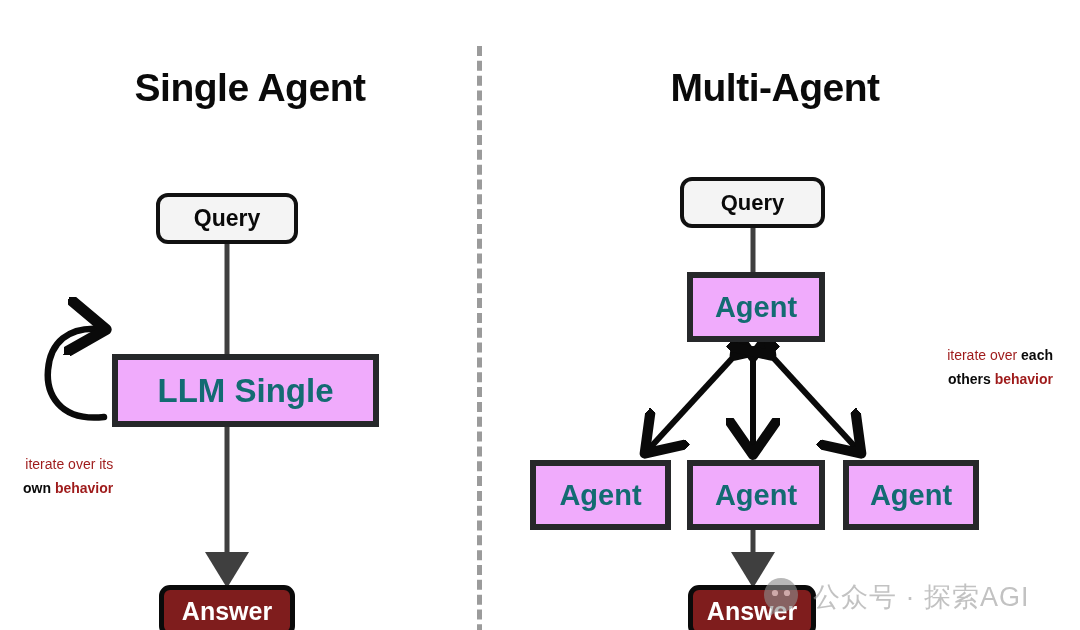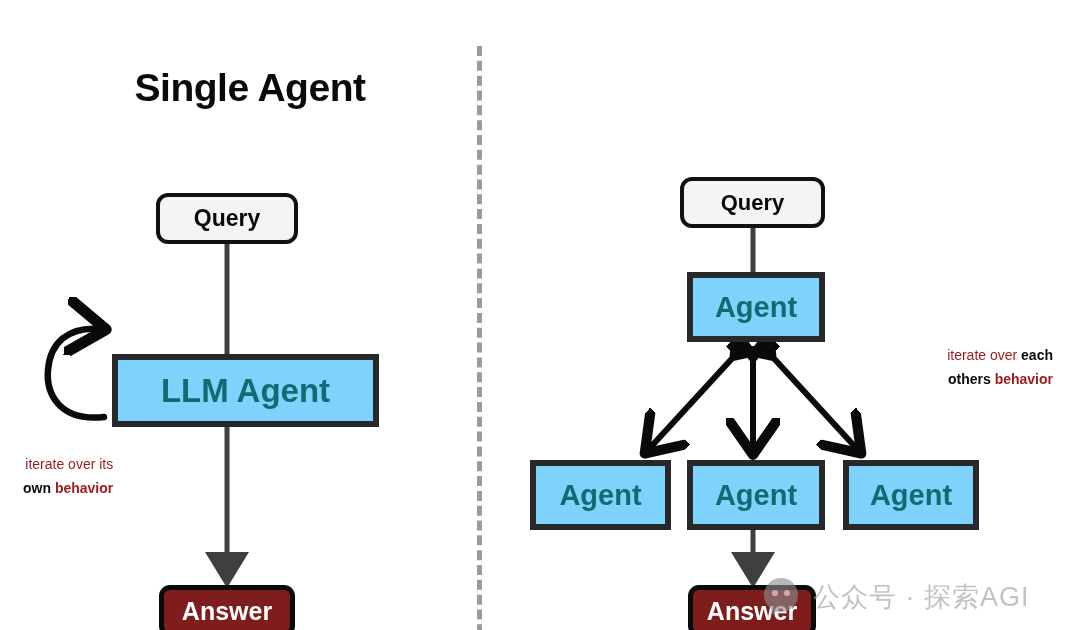--- a/index.html
+++ b/index.html
@@ -52,21 +52,21 @@
     white-space: nowrap;
   }
   .node-query {
     background: #f4f4f4;
     border: 4px solid #111111;
     border-radius: 12px;
     color: #0a0a0a;
     font-weight: bold;
   }
   .node-agent {
-    background: #7dd3fc;
+    background: #f0abfc;
     border: 6px solid #26282a;
     color: #136b72;
     font-weight: bold;
   }
   .node-answer {
     background: #7f1d1d;
     border: 5px solid #0a0a0a;
     border-radius: 11px;
     color: #ffffff;
     font-weight: bold;
@@ -131,20 +131,21 @@
     letter-spacing: 1px;
   }
 </style>
 </head>
 <body>
 
 <div id="canvas">
 
   <div class="panel-title" id="title-single">Single Agent</div>
 
+  <div class="panel-title" id="title-multi">Multi-Agent</div>
 
   <div id="divider"></div>
 
   <svg class="edges" viewBox="0 0 1080 630" xmlns="http://www.w3.org/2000/svg">
     <defs>
       <marker id="tri-gray" markerWidth="10" markerHeight="10" refX="3.2" refY="5" orient="auto" markerUnits="strokeWidth">
         <path d="M0,0.6 L0,9.4 L7.2,5 z" fill="#3f3f3f"></path>
       </marker>
       <marker id="vee-black" markerWidth="9" markerHeight="9" refX="5.4" refY="4.5" orient="auto" markerUnits="strokeWidth">
         <path d="M0.6,0.6 L6.2,4.5 L0.6,8.4" fill="none" stroke="#0a0a0a" stroke-width="1.7" stroke-linecap="round" stroke-linejoin="round"></path>
@@ -163,21 +164,21 @@
 
     <line x1="753" y1="312" x2="753" y2="410" stroke="#0a0a0a" stroke-width="6" marker-start="url(#vee-black)" marker-end="url(#vee-black)"></line>
 
     <line x1="768" y1="312" x2="858" y2="410" stroke="#0a0a0a" stroke-width="6" marker-start="url(#vee-black)" marker-end="url(#vee-black)"></line>
 
     <line x1="753" y1="490" x2="753" y2="528" stroke="#3f3f3f" stroke-width="5" marker-end="url(#tri-gray)"></line>
   </svg>
 
   <div class="node node-query" id="query-left">Query</div>
 
-  <div class="node node-agent" id="llm-agent">LLM Agent</div>
+  <div class="node node-agent" id="llm-agent">LLM Single</div>
 
   <div class="node node-answer" id="answer-left">Answer</div>
 
   <div class="annot" id="annot-left">
     <div>
       <span class="t-red">iterate over its</span>
     </div>
     <div>
       <span class="t-blk-b">own</span><span> </span><span class="t-red-b">behavior</span>
     </div>

